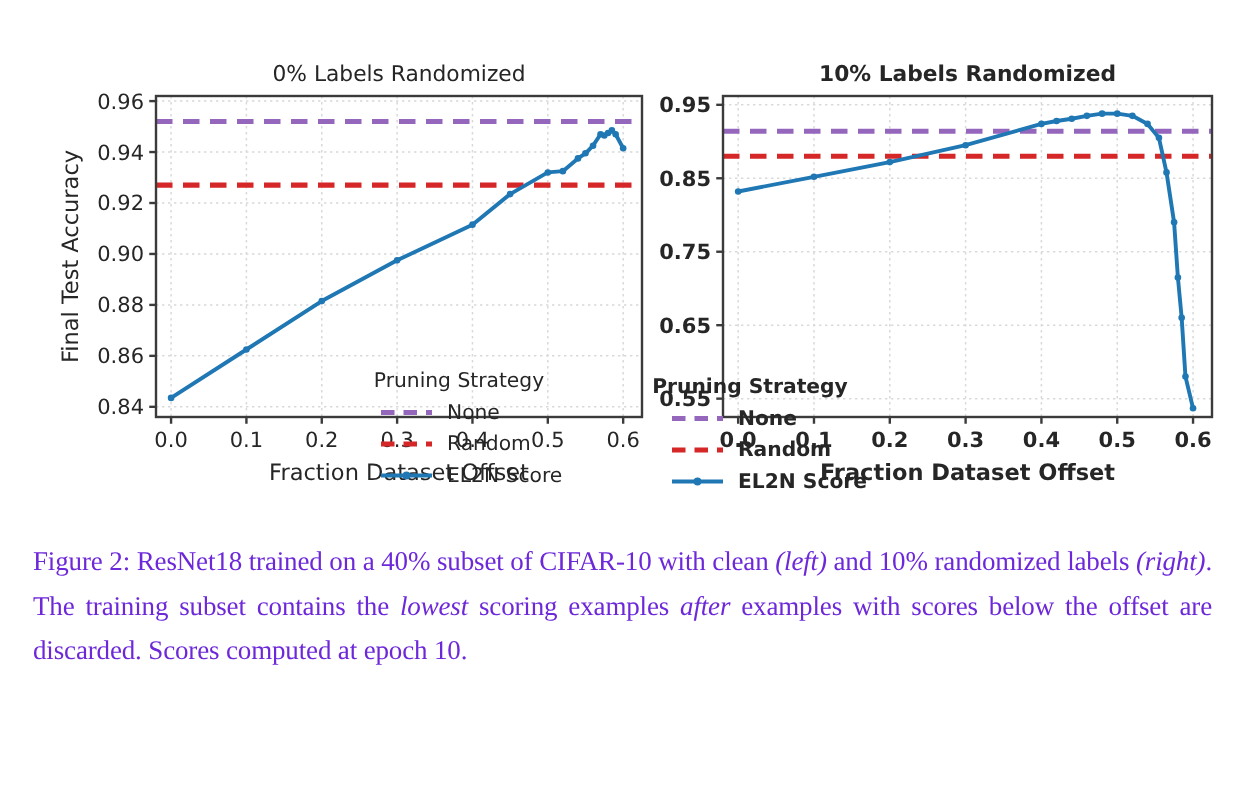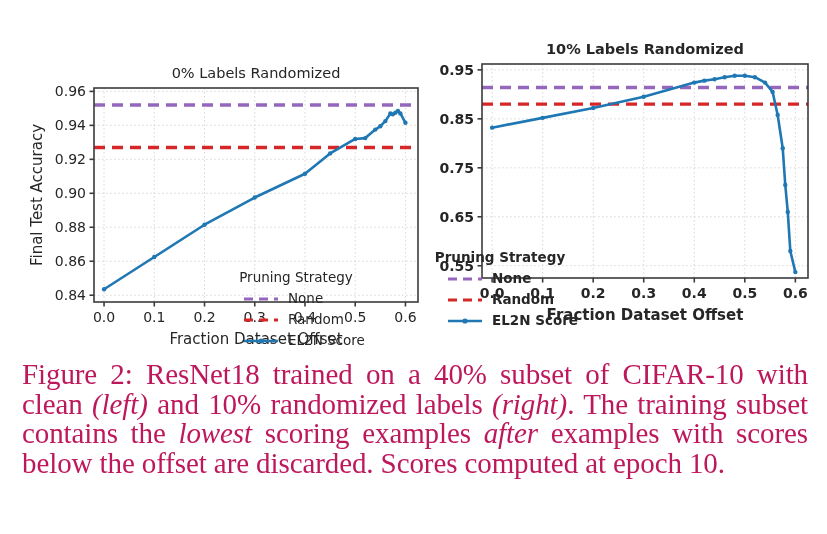--- a/index.html
+++ b/index.html
@@ -29,35 +29,35 @@
     left: 0;
     top: 40px;
     width: 827px;
     height: 300px;
   }
   .panel {
     position: absolute;
     top: 0;
     height: 300px;
   }
-  #panel-left  { left: 16px;  width: 410px; margin-top: 24px; }
+  #panel-left  { left: 26px;  width: 410px; }
   #panel-right { left: 420px; width: 400px; font-weight: bold; }
 
   .panel-svg { display: block; }
 
   
   #caption {
     position: absolute;
     left: 22px;
     top: 360px;
     width: 786px;
     font-family: "Liberation Serif", "DejaVu Serif", serif;
-    font-size: 29px;
+    font-size: 18px;
     line-height: 29.5px;
-    color: #be185d;
+    color: #6d28d9;
     text-align: justify;
     text-justify: inter-word;
     letter-spacing: -0.1px;
   }
   #caption .em { font-style: italic; }
 </style>
 </head>
 <body>
 
 <div id="figure-root">

